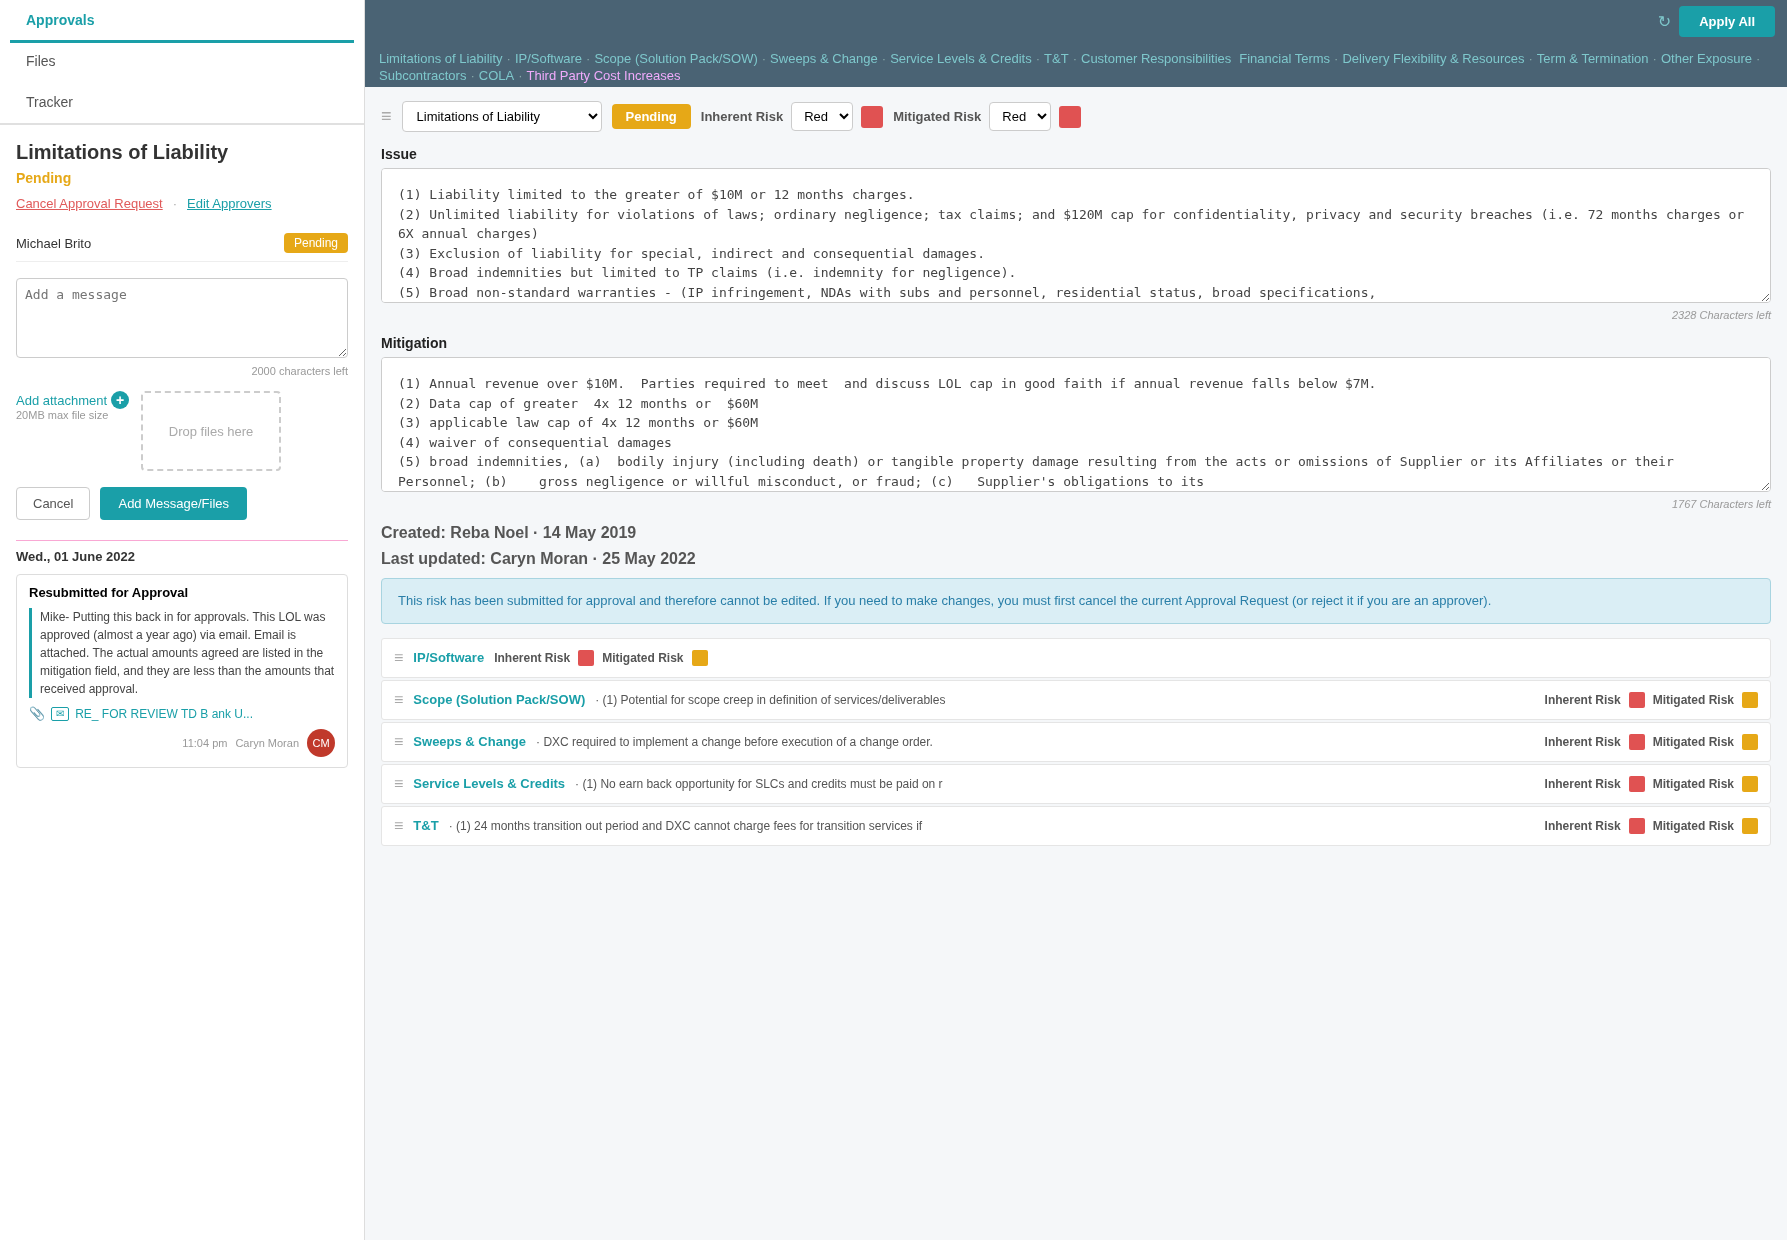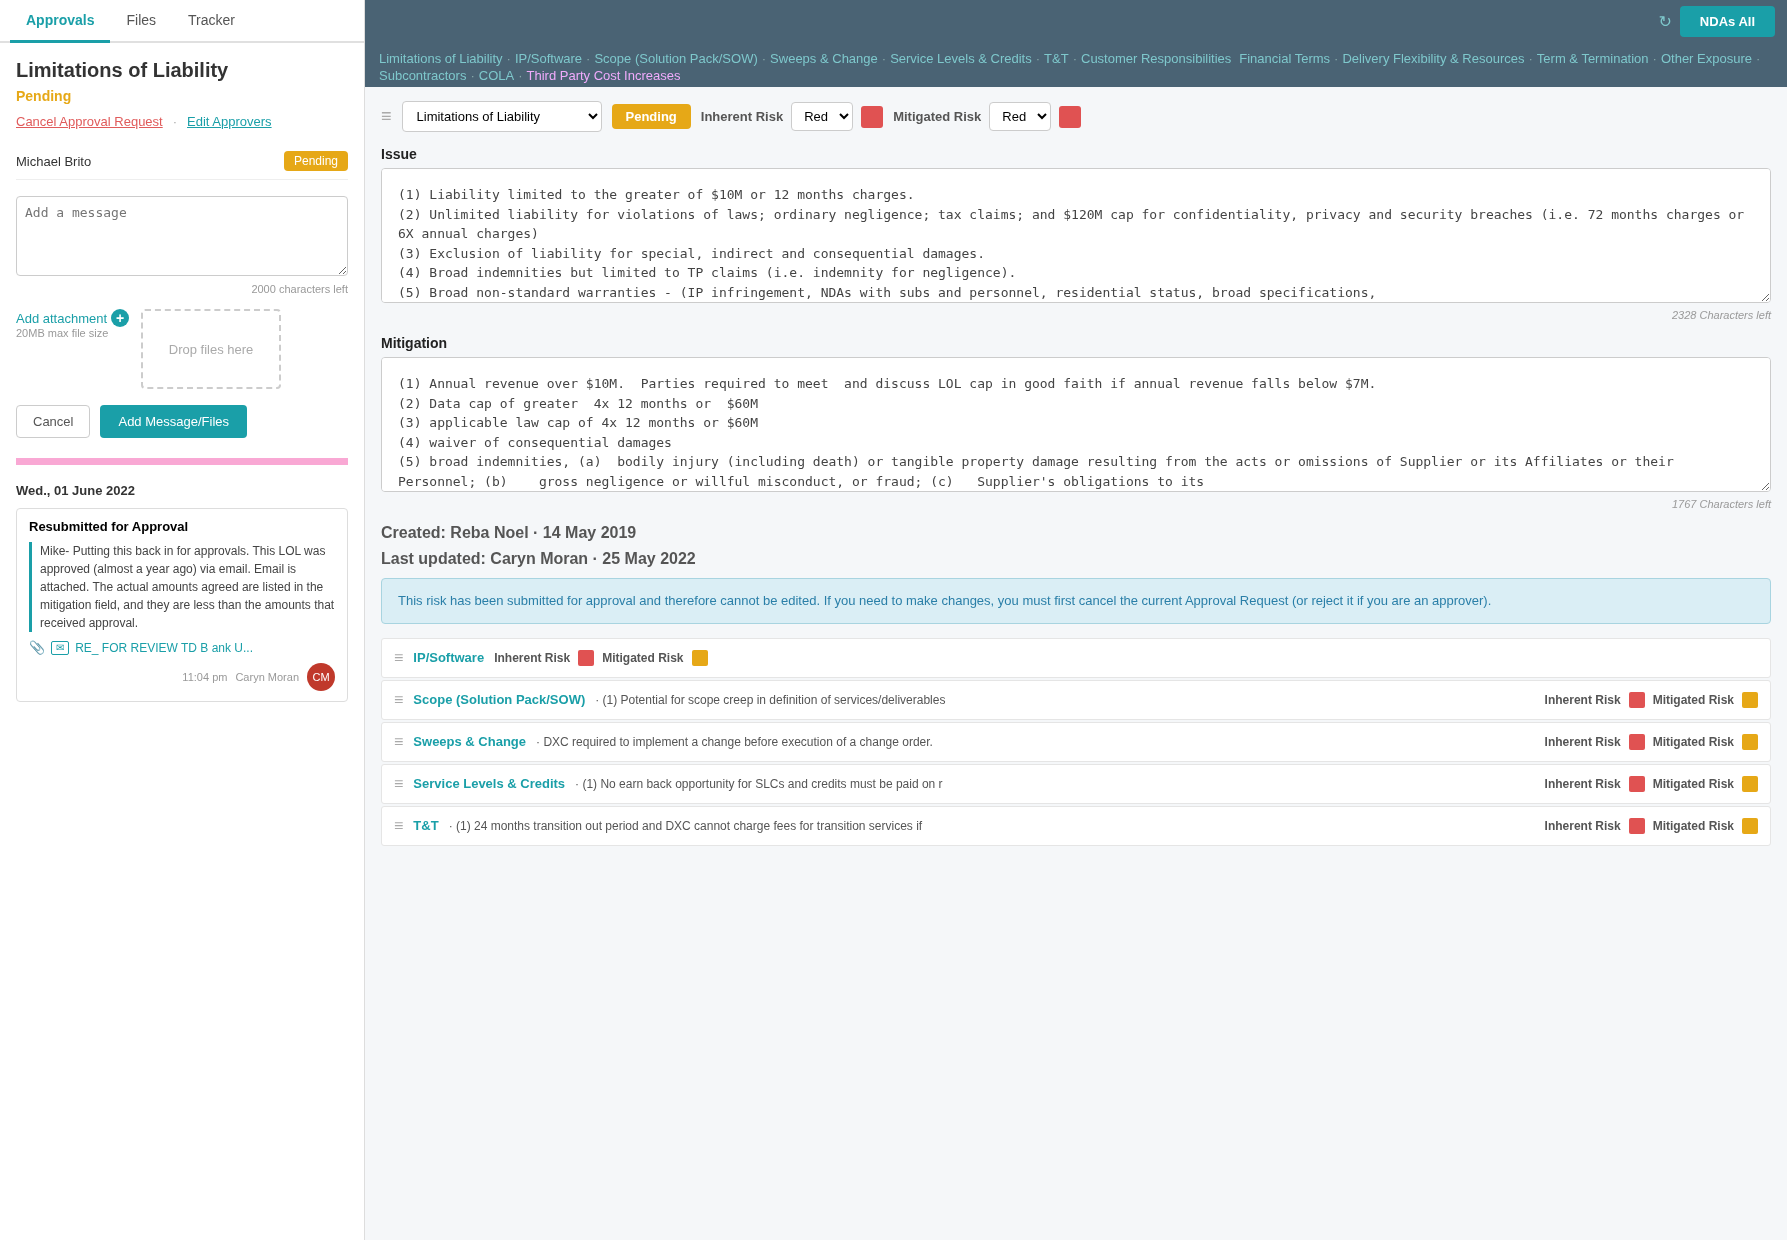--- a/index.html
+++ b/index.html
@@ -15,20 +15,21 @@
       border-right: 1px solid #ddd;
       height: 100%;
       overflow-y: auto;
     }
 
     .tabs-header {
       display: flex;
       border-bottom: 2px solid #e0e0e0;
       background: #fff;
       padding: 0 10px;
+      flex-direction: column;
     }
     .tab-item {
       padding: 12px 16px;
       cursor: pointer;
       font-size: 14px;
       color: #555;
       border-bottom: 3px solid transparent;
       margin-bottom: -2px;
     }
     .tab-item.active {
@@ -167,22 +168,22 @@
       background: #1a9fa8;
       color: #fff;
       border: none;
       border-radius: 4px;
       cursor: pointer;
       font-size: 13px;
     }
 
     .timeline-section {
       margin-top: 20px;
-      border-top: 7px solid #f9a8d4;
-      padding-top: 18px;
+      border-top: 1px solid #f9a8d4;
+      padding-top: 8px;
     }
     .timeline-date {
       font-weight: bold;
       font-size: 13px;
       color: #333;
       margin-bottom: 10px;
     }
 
     .timeline-card {
       border: 1px solid #ddd;
@@ -526,21 +527,21 @@
         </div>
       </div>
     </div>
   </div>
 </div>
 
 <div class="right-panel">
 
   <div class="top-bar">
     <span class="refresh-icon">↻</span>
-    <button class="btn-apply-all">NDAs All</button>
+    <button class="btn-apply-all">Apply All</button>
   </div>
 
   <div class="nav-links">
     <span class="nav-link">Limitations of Liability</span>
     <span class="nav-sep">·</span>
     <span class="nav-link">IP/Software</span>
     <span class="nav-sep">·</span>
     <span class="nav-link">Scope (Solution Pack/SOW)</span>
     <span class="nav-sep">·</span>
     <span class="nav-link">Sweeps &amp; Change</span>

